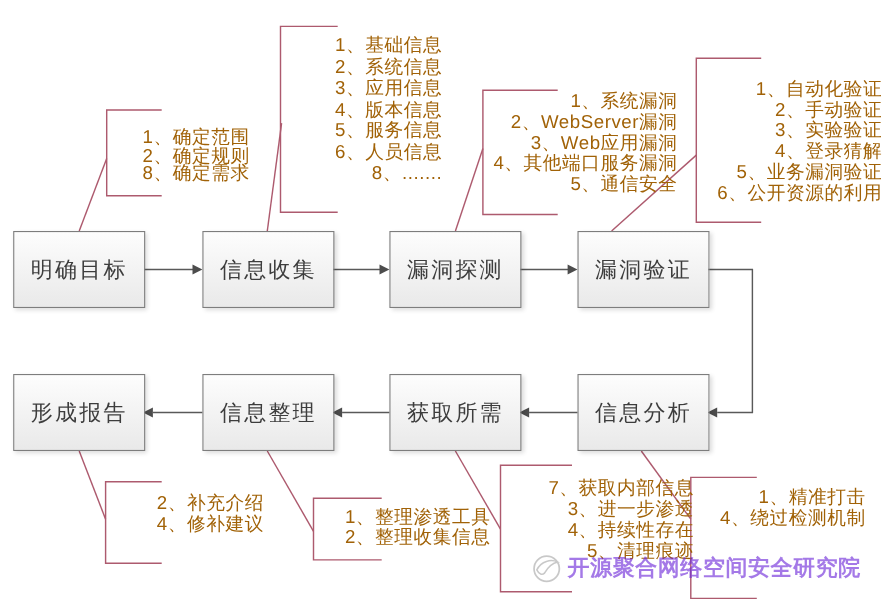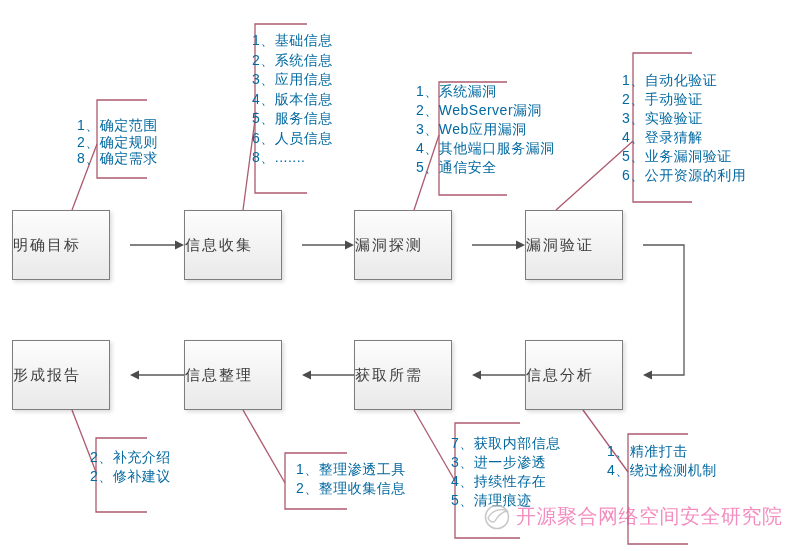--- a/index.html
+++ b/index.html
@@ -1,29 +1,29 @@
 <!DOCTYPE html>
 <html><head>
 <meta charset="utf-8">
 <style>
   html,body{margin:0;padding:0;background:#fff;}
   .stage{position:relative;width:808px;height:551px;background:#ffffff;overflow:hidden;
          font-family:"Liberation Sans",sans-serif;}
-  .box{position:absolute;width:98px;height:70px;box-sizing:border-box;
+  .box{position:absolute;width:120px;height:70px;box-sizing:border-box;
        border:1px solid #7d7d7d;
        background:linear-gradient(180deg,#fdfdfd 0%,#f4f4f4 45%,#e9e9e9 100%);
        box-shadow:2px 2px 4px rgba(0,0,0,.14);
-       display:flex;align-items:center;
-       font-size:15px;letter-spacing:2px;color:#3d3d3d;}
-  .note{position:absolute;text-align:left;font-size:14px;color:#0369a1;
+       display:flex;align-items:center;justify-content:center;
+       font-size:20px;letter-spacing:2px;color:#3d3d3d;}
+  .note{position:absolute;text-align:right;font-size:17px;color:#a16207;
         letter-spacing:.5px;white-space:nowrap;}
   .note .ln{line-height:var(--lh,19.5px);}
   svg.overlay{position:absolute;left:0;top:0;}
   .watermark{position:absolute;left:482px;top:501px;display:flex;align-items:center;gap:4px;
-             opacity:.62;color:#ec4899;font-size:20px;letter-spacing:.5px;white-space:nowrap;}
+             opacity:.62;color:#6d28d9;font-size:20px;letter-spacing:.5px;white-space:nowrap;font-weight:bold;}
   .watermark svg{flex:0 0 auto;}
 </style>
 </head>
 <body>
 
 <div class="stage">
 
   <svg class="overlay" width="808" height="551" viewBox="0 0 808 551">
 
     <g fill="none" stroke-width="1.3" stroke="#595959">
@@ -119,21 +119,21 @@
     <div class="ln">1、自动化验证</div>
     <div class="ln">2、手动验证</div>
     <div class="ln">3、实验验证</div>
     <div class="ln">4、登录猜解</div>
     <div class="ln">5、业务漏洞验证</div>
     <div class="ln">6、公开资源的利用</div>
   </div>
 
   <div class="note" style="left:90px;top:448px;width:150px;--lh:19px">
     <div class="ln">2、补充介绍</div>
-    <div class="ln">2、修补建议</div>
+    <div class="ln">4、修补建议</div>
   </div>
 
   <div class="note" style="left:296px;top:460px;width:150px;--lh:19px">
     <div class="ln">1、整理渗透工具</div>
     <div class="ln">2、整理收集信息</div>
   </div>
 
   <div class="note" style="left:451px;top:434px;width:180px;--lh:19px">
     <div class="ln">7、获取内部信息</div>
     <div class="ln">3、进一步渗透</div>

